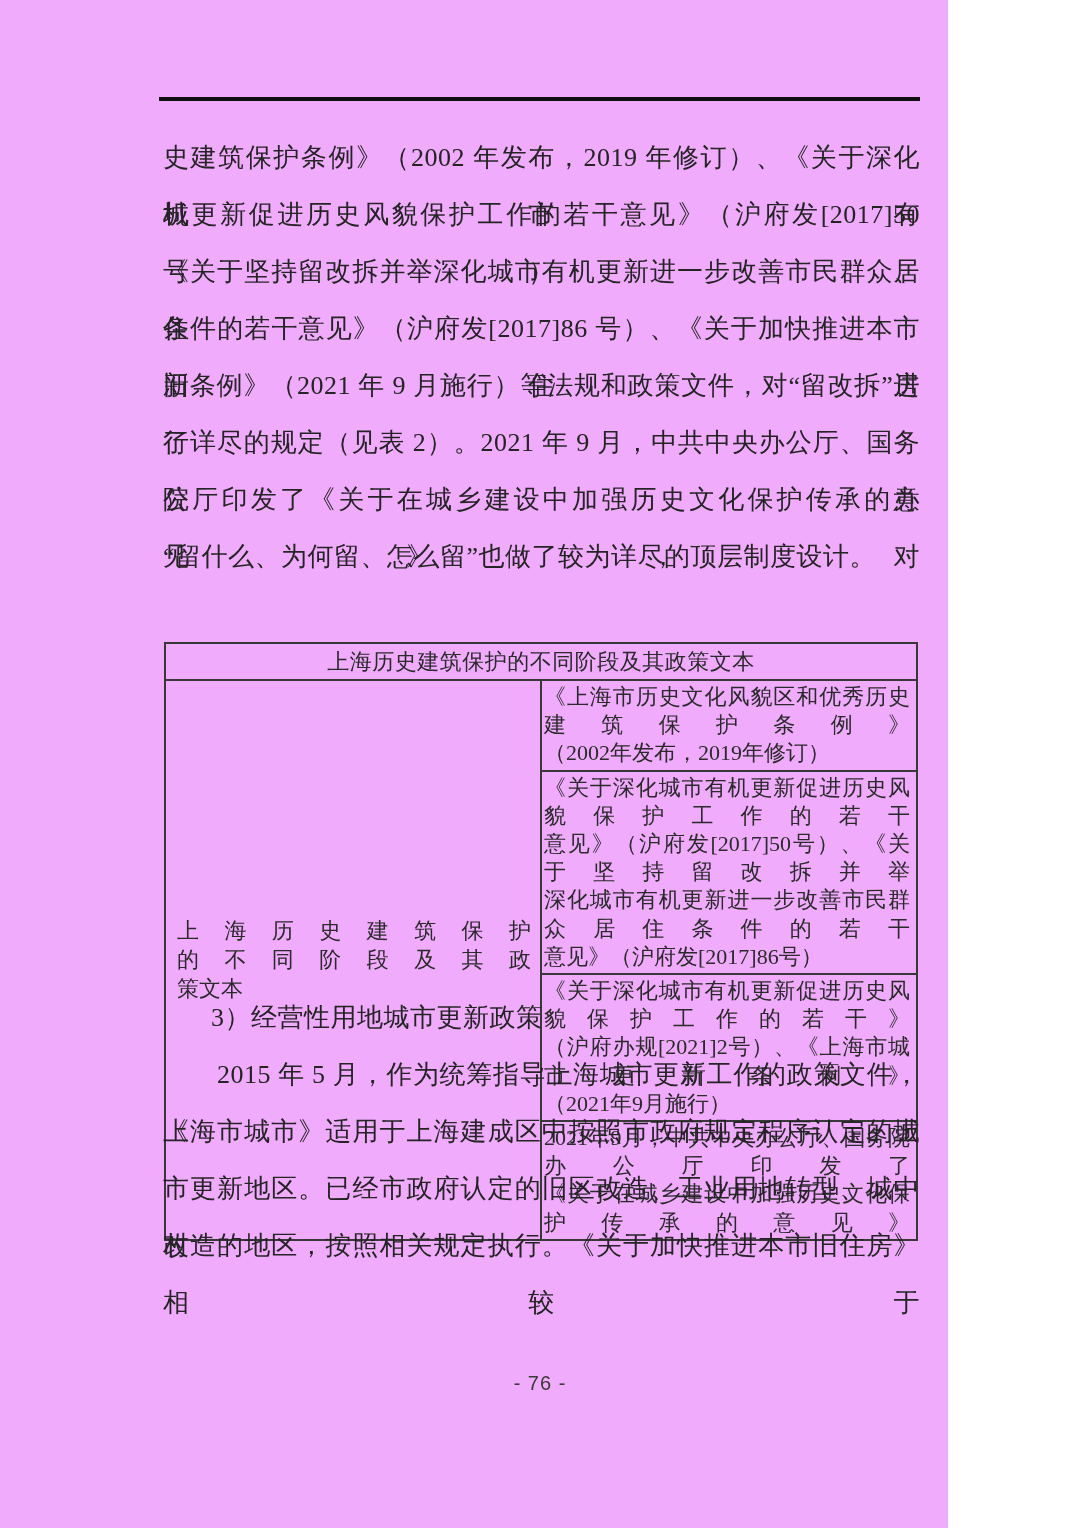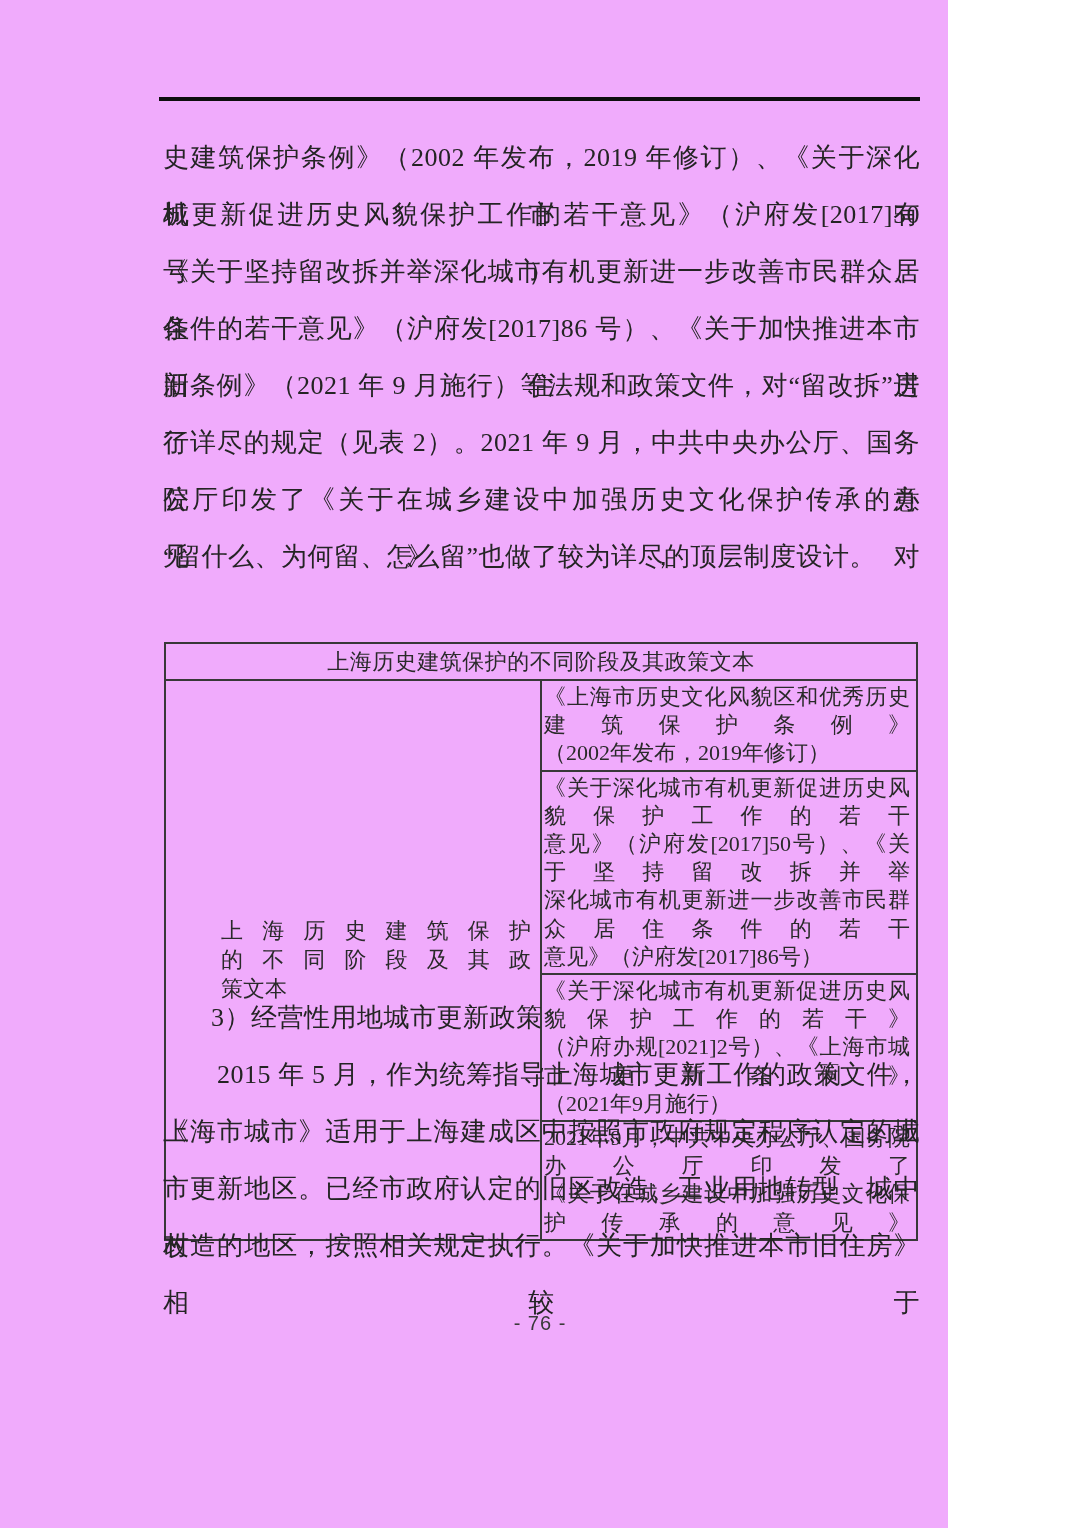--- a/index.html
+++ b/index.html
@@ -85,26 +85,26 @@
   .r1 td.t-cell { height: 55px; }
   .r2 td.t-cell { height: 112px; }
   .r3 td.t-cell { height: 84px; }
   .r4 td.t-cell { height: 54px; }
   .t-line {
     line-height: 28.2px;
     text-align: justify;
     text-align-last: justify;
   }
   .t-line.short { text-align-last: left; }
-  .t-left .t-line { line-height: 29px; margin-left: 44px; }
+  .t-left .t-line { line-height: 29px; }
   
   .footer {
     position: absolute;
     left: 0;
-    top: 1312px;
+    top: 1372px;
     width: 1080px;
     text-align: center;
     font-family: "Liberation Sans", "DejaVu Sans", sans-serif;
     font-size: 20px;
     letter-spacing: 1px;
     color: #3a3a3a;
   }
 </style>
 </head>
 <body>

